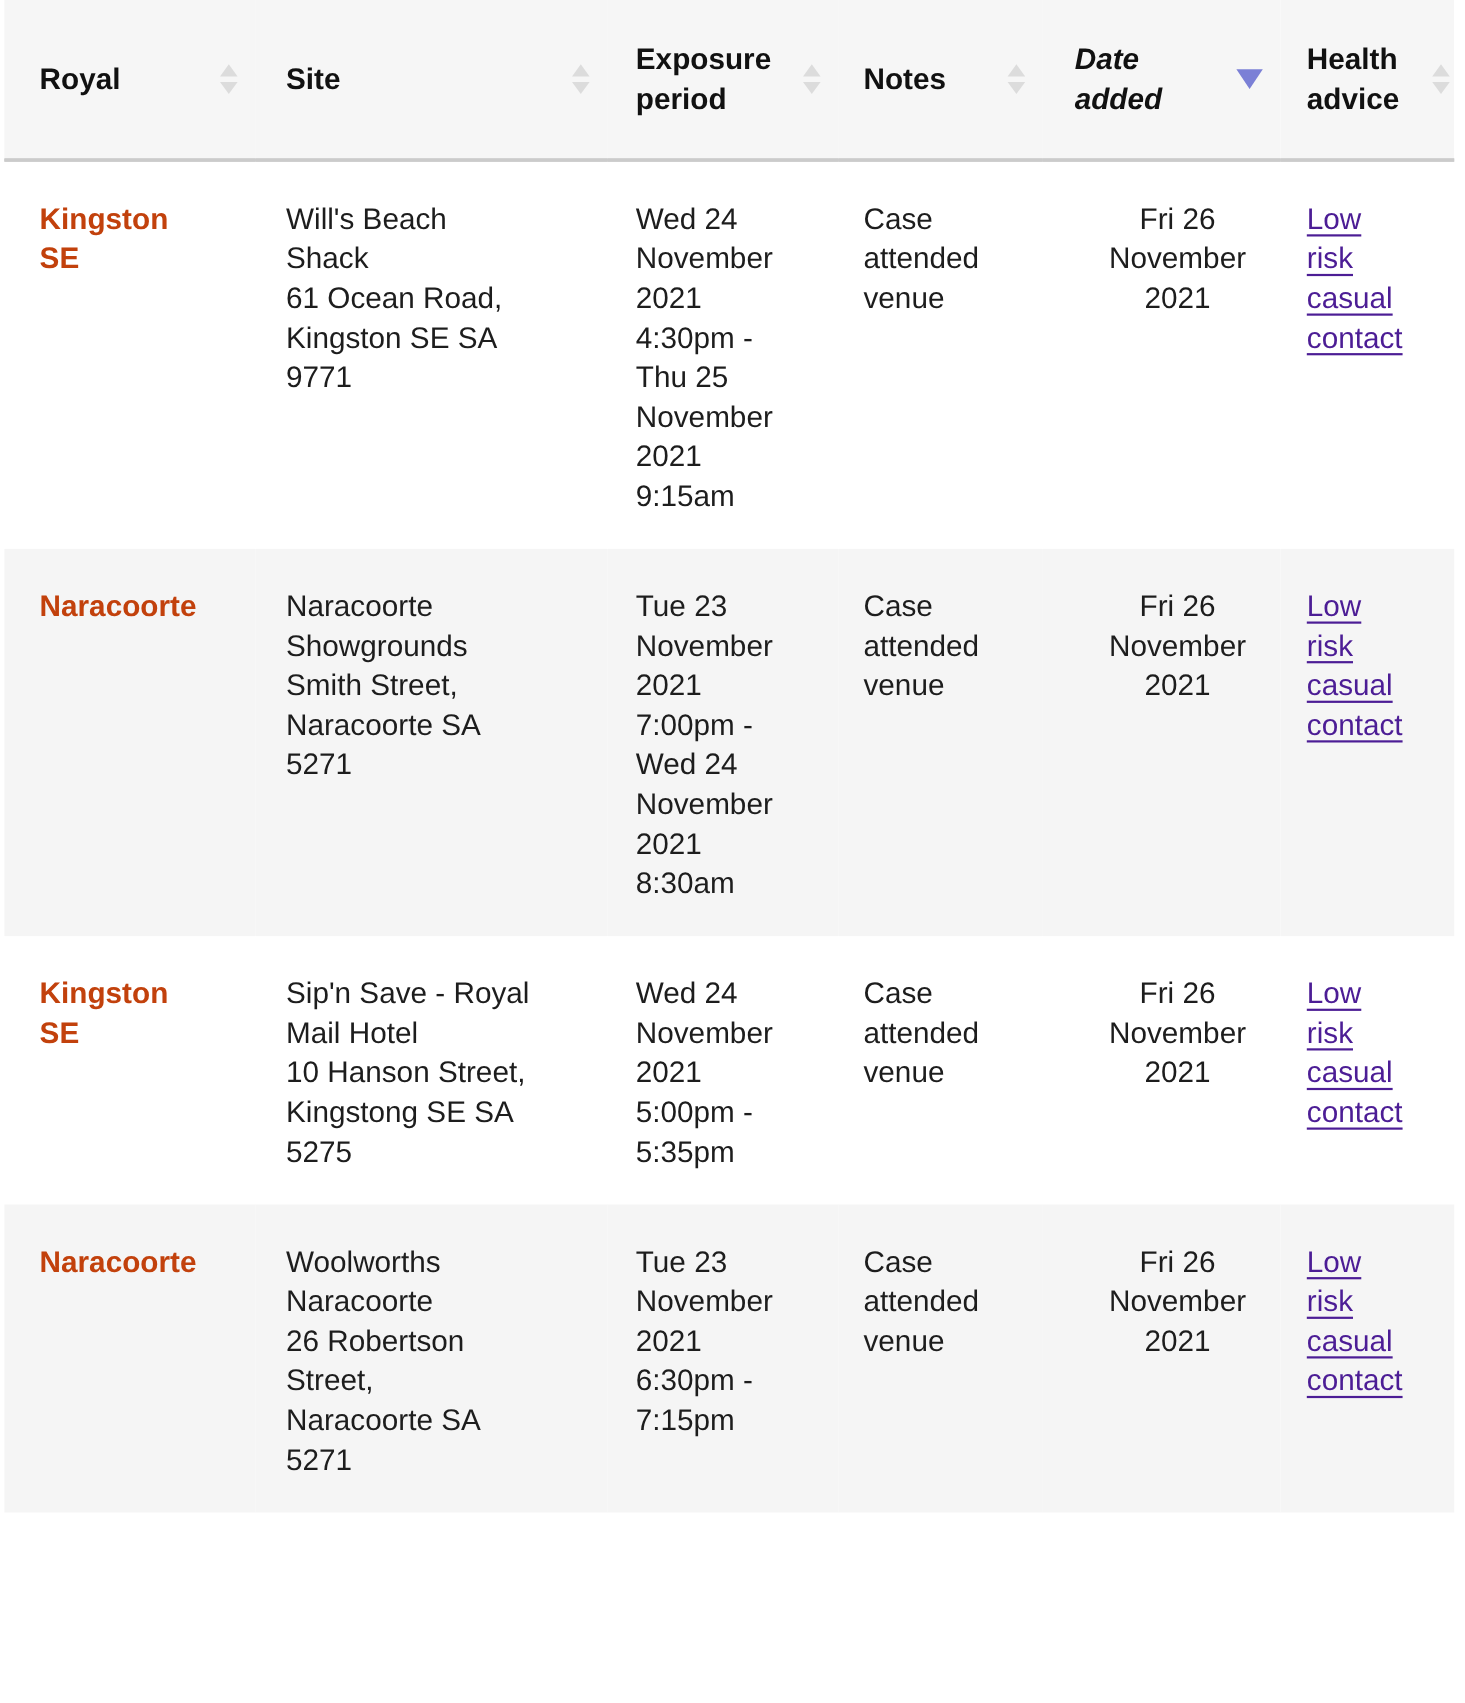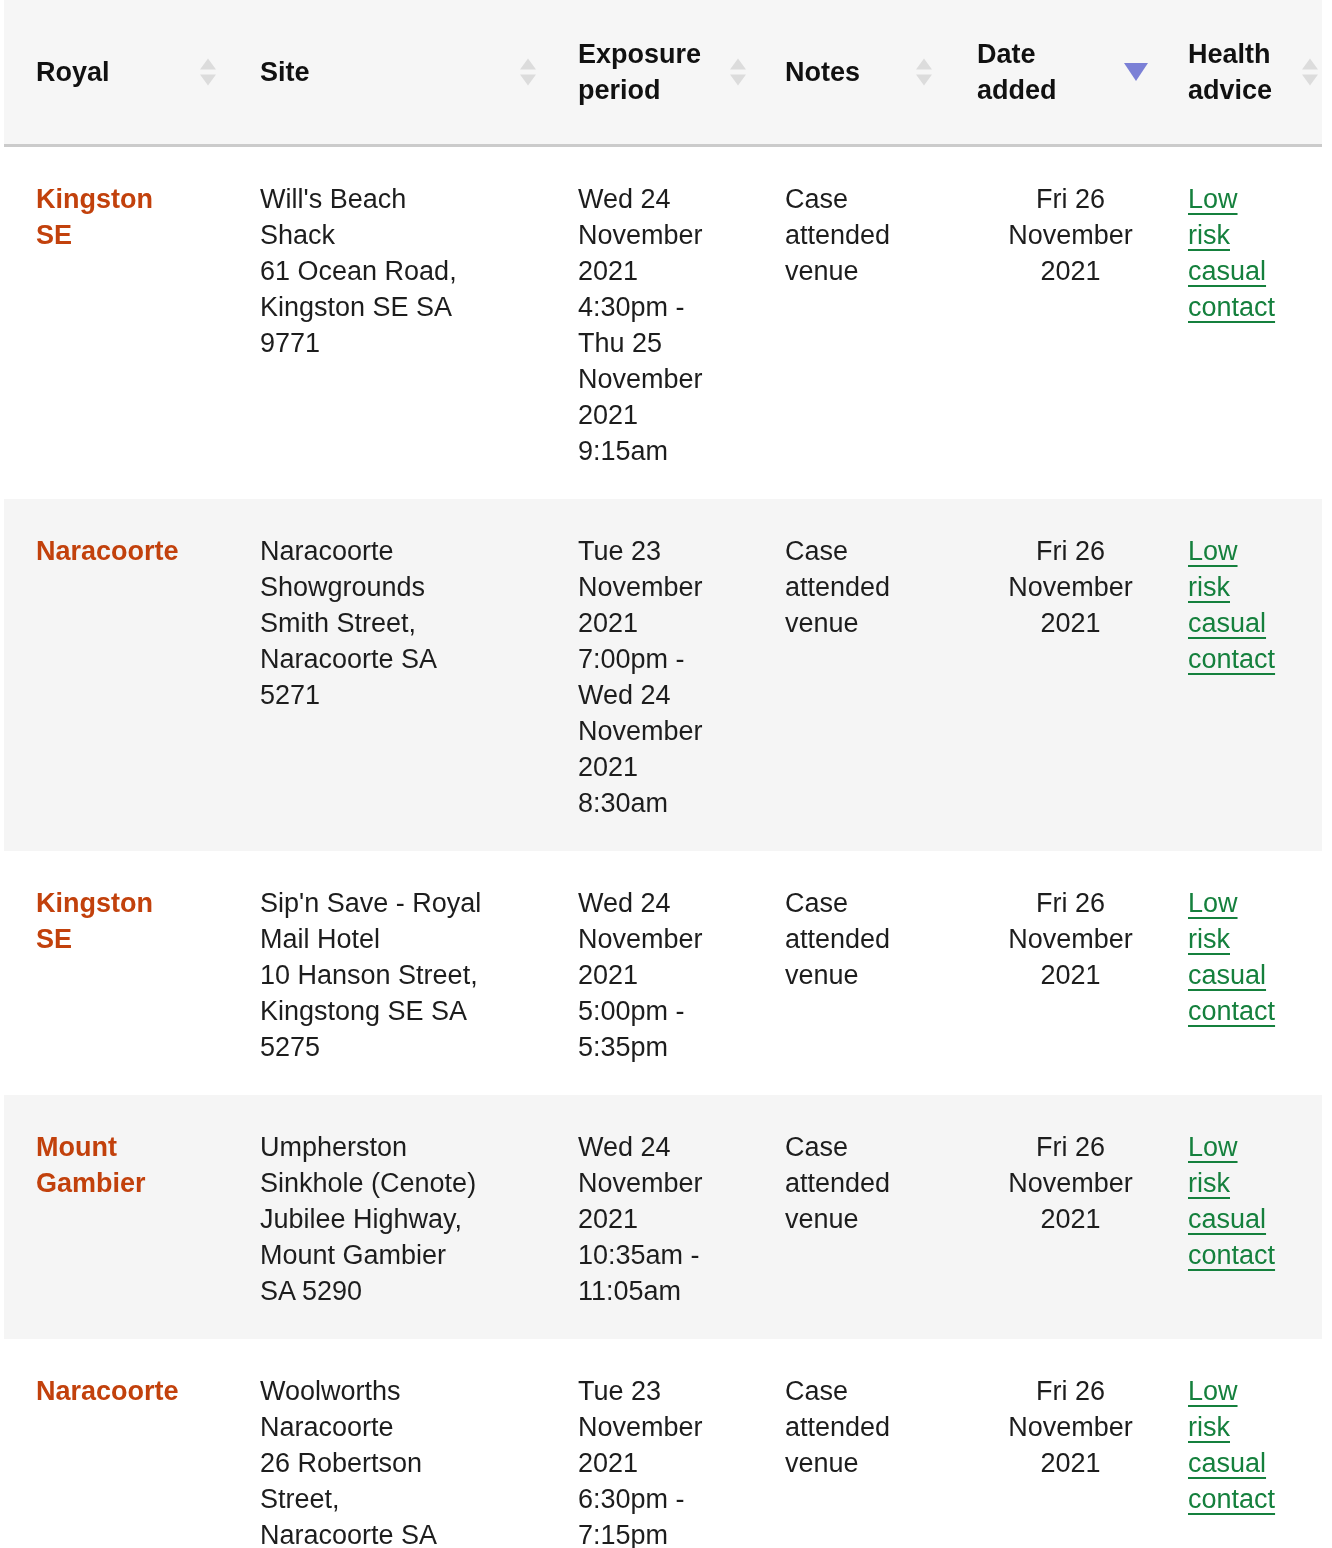--- a/index.html
+++ b/index.html
@@ -30,21 +30,21 @@
     font-weight:700;
     color:#111111;
     position:relative;
     white-space:pre-line;
     cursor:pointer;
   }
   th:nth-child(1){padding-left:32px;}
   th:nth-child(2){padding-left:28px;}
   th:nth-child(3){padding-left:26px;}
   th:nth-child(4){padding-left:23px;}
-  th:nth-child(5){padding-left:29px;}
+  th:nth-child(5){padding-left:29px;font-style:italic;}
   th:nth-child(6){padding-left:24px;}
 
   .sort {
     position:absolute;
     right:16px; top:50%;
     transform:translateY(-50%);
     display:flex; flex-direction:column; align-items:center; gap:5px;
   }
   th:last-child .sort { right:4px; }
   .tri-up {
@@ -75,21 +75,21 @@
   }
   td:nth-child(1){padding-left:32px;}
   td:nth-child(2){padding-left:28px;}
   td:nth-child(3){padding-left:26px;}
   td:nth-child(4){padding-left:23px;}
   td:nth-child(5){padding-left:29px;text-align:center;}
   td:nth-child(6){padding-left:24px;}
   td.suburb { font-weight:700; color:#c2410c; }
 
   a.health-link {
-    color:#15803d;
+    color:#4c1d95;
     text-decoration:underline;
     text-decoration-thickness:2px;
     text-underline-offset:5px;
   }
 </style>
 </head>
 <body>
 
 <div class="table-wrap">
   <table>
@@ -204,44 +204,20 @@
 venue</td>
         <td>Fri 26
 November
 2021</td>
         <td><a href="#" class="health-link">Low
 risk
 casual
 contact</a></td>
       </tr>
       <tr>
-        <td class="suburb">Mount
-Gambier</td>
-        <td>Umpherston
-Sinkhole (Cenote)
-Jubilee Highway,
-Mount Gambier
-SA 5290</td>
-        <td>Wed 24
-November
-2021
-10:35am -
-11:05am</td>
-        <td>Case
-attended
-venue</td>
-        <td>Fri 26
-November
-2021</td>
-        <td><a href="#" class="health-link">Low
-risk
-casual
-contact</a></td>
-      </tr>
-      <tr>
         <td class="suburb">Naracoorte</td>
         <td>Woolworths
 Naracoorte
 26 Robertson
 Street,
 Naracoorte SA
 5271</td>
         <td>Tue 23
 November
 2021

